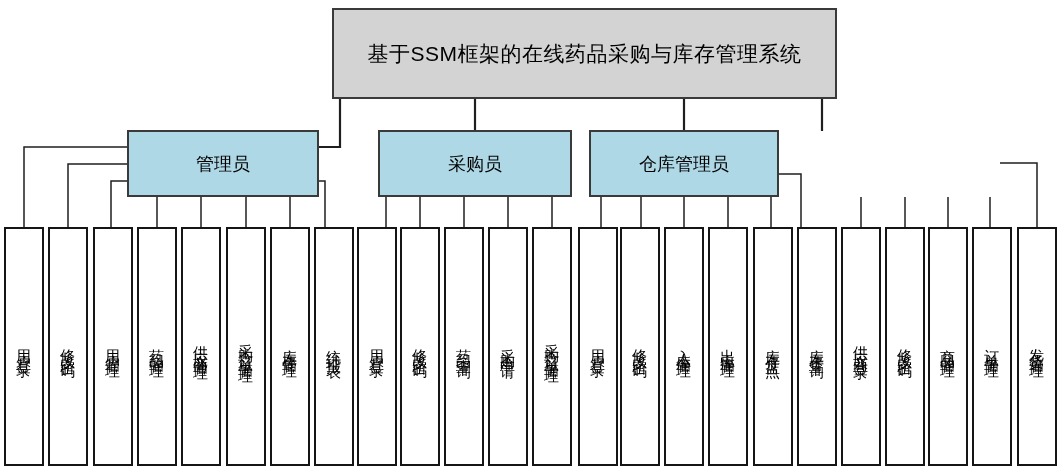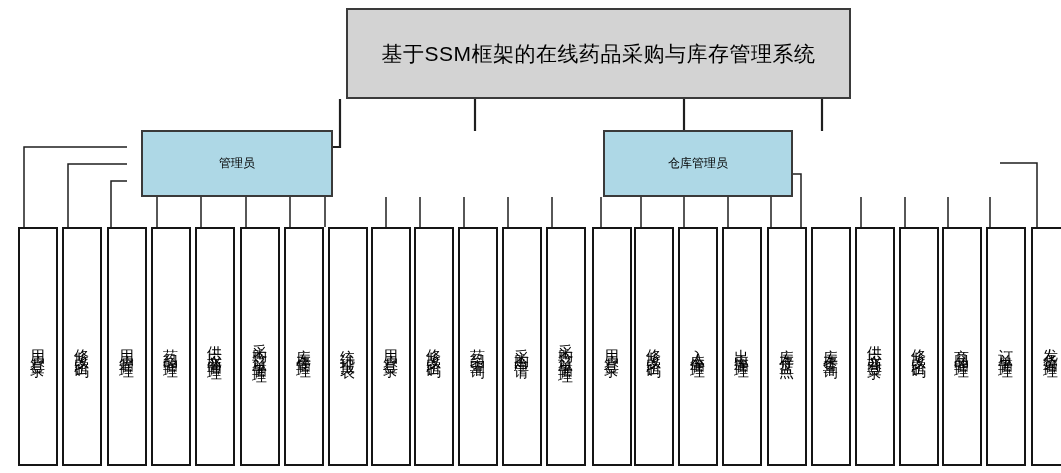--- a/index.html
+++ b/index.html
@@ -28,34 +28,33 @@
   }
   .connectors path.tdrop { stroke-width: 2.2px; }
   .connectors path.llink { stroke-width: 1.5px; }
   .box {
     position: absolute;
     box-sizing: border-box;
     display: flex;
     align-items: center;
     justify-content: center;
     text-align: center;
-    margin-left: 14px;
   }
   .title-box {
     left: 332px; top: 8px; width: 505px; height: 91px;
     background: var(--title_fill, #d3d3d3);
     border: 2px solid #3a3a3a;
     font-size: 21px;
     letter-spacing: 0.5px;
   }
   .role-box {
     top: 130px; height: 67px;
     background: var(--role_fill, #aed8e6);
     border: 2px solid #3a3a3a;
-    font-size: 12px;
+    font-size: 18px;
   }
   .role-admin     { left: 127px; width: 192px; }
   .role-purchaser { left: 378px; width: 194px; }
   .role-warehouse { left: 589px; width: 190px; }
   .role-supplier  { left: 808px; width: 192px; }
   .leaf {
     top: 227px; width: 40px; height: 239px;
     background: var(--leaf_fill, #ffffff);
     border: 2px solid #151515;
   }
@@ -109,20 +108,23 @@
     <path class="llink" d="M1000 163 L1037 163 L1037 227"></path>
   </svg>
 
   <div class="box title-box">
     <span>基于SSM框架的在线药品采购与库存管理系统</span>
   </div>
 
   <div class="box role-box role-admin">
     <span>管理员</span>
   </div>
+  <div class="box role-box role-purchaser">
+    <span>采购员</span>
+  </div>
   <div class="box role-box role-warehouse">
     <span>仓库管理员</span>
   </div>
 
   <div class="box leaf" style="left:4px">
       <span>用户登录</span>
     </div>
   <div class="box leaf" style="left:48px">
       <span>修改密码</span>
     </div>

